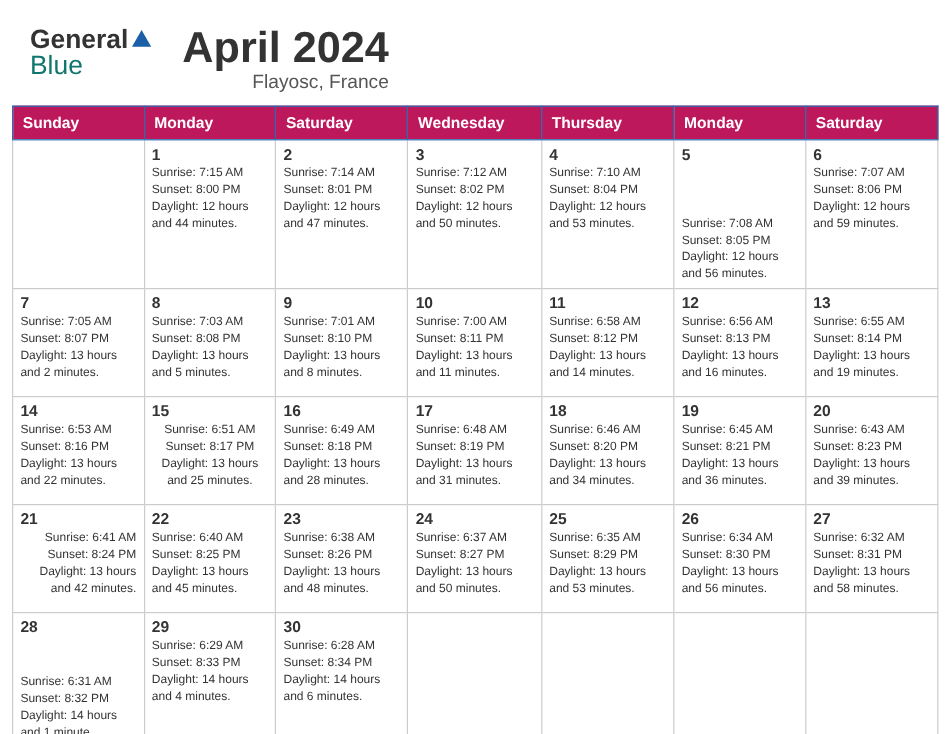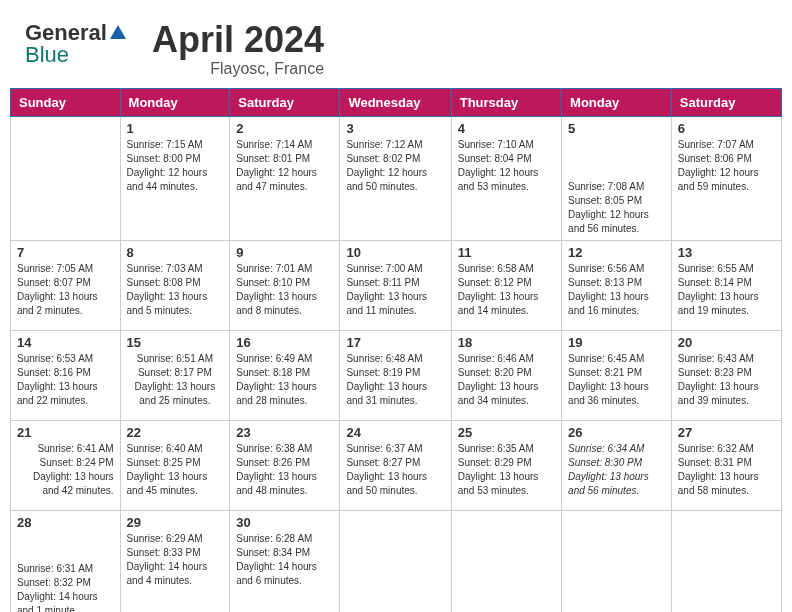--- a/index.html
+++ b/index.html
@@ -288,21 +288,21 @@
         </td>
         <td>
           <span class="day-number">25</span>
           <div class="day-info" style="white-space: pre-line;">Sunrise: 6:35 AM
 Sunset: 8:29 PM
 Daylight: 13 hours
 and 53 minutes.</div>
         </td>
         <td>
           <span class="day-number">26</span>
-          <div class="day-info" style="white-space: pre-line; font-style: italic;">Sunrise: 6:34 AM
+          <div class="day-info" style="white-space: pre-line;">Sunrise: 6:34 AM
 Sunset: 8:30 PM
 Daylight: 13 hours
 and 56 minutes.</div>
         </td>
         <td>
           <span class="day-number">27</span>
           <div class="day-info" style="white-space: pre-line;">Sunrise: 6:32 AM
 Sunset: 8:31 PM
 Daylight: 13 hours
 and 58 minutes.</div>

